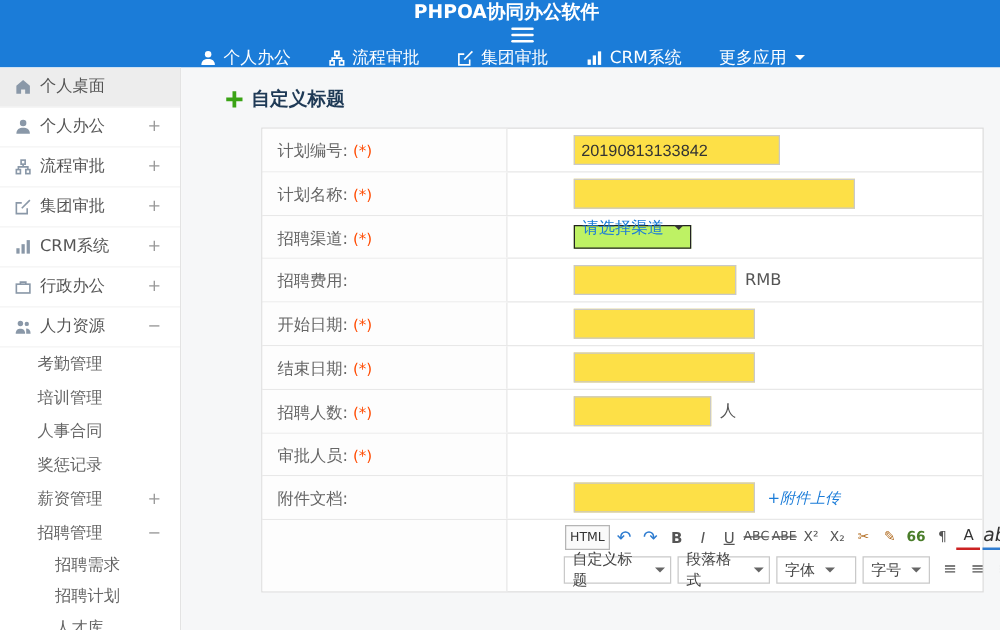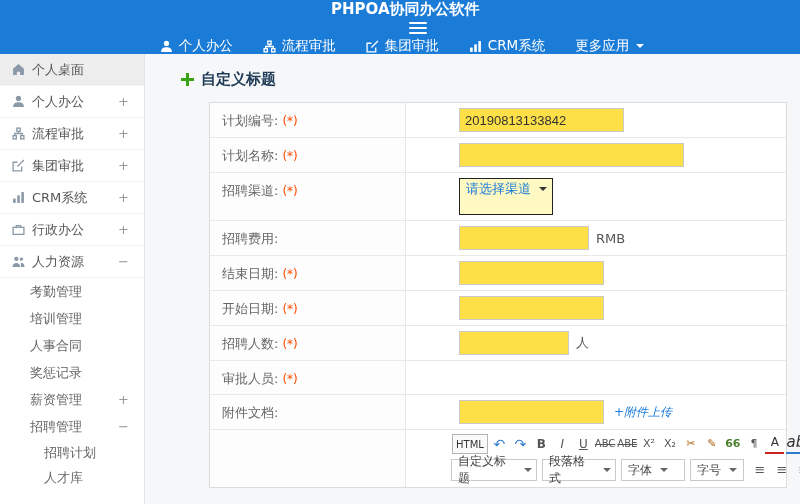--- a/index.html
+++ b/index.html
@@ -42,22 +42,22 @@
   .form-table { width:578px; margin-left:28px; background:#fff; border:1px solid #dcdcdc; }
   .frow { display:flex; border-bottom:1px solid #e8e8e8; min-height:34px;gap:43px; }
   .frow:last-child { border-bottom:none; }
   .fl { width:196px; flex-shrink:0; padding:9px 12px 0; color:#666; background:#fdfdfd; border-right:1px solid #e8e8e8; }
   .fv { flex:1; padding:5px 10px; display:flex; align-items:center; }
   .fv.block { display:block; padding-top:6px; }
   .req { color:#ff4a00; margin-left:4px; font-size:12px; }
   .ti { height:24px; border:1px solid #c9c9c9; padding:0 5px; font-size:13px; color:#333; background:#fde047; }
   .w165{width:165px} .w225{width:225px} .w130{width:130px} .w145{width:145px} .w110{width:110px}
   .suffix { margin-left:7px; color:#555; }
-  .sel { display:inline-flex; align-items:center; border:1px solid #222; height:37px; padding:0 5px 16px 6px;
-         color:#1b7cd8; background:#fef9c3; cursor:pointer; }
+  .sel { display:inline-flex; align-items:center; border:1px solid #222; height:19px; padding:0 5px 16px 6px;
+         color:#1b7cd8; background:#bef264; cursor:pointer; }
   .sel-caret { width:0; height:0; border:4px solid transparent; border-top-color:#333; margin-left:8px; margin-top:4px; }
   .ta { width:300px; height:54px; background:#ebebeb; border:1px solid #c9c9c9; resize:both; display:block; }
   .link { color:#1b7cd8; font-size:12px; text-decoration:none; display:inline-block; margin-top:4px; cursor:pointer; }
   .link-inline { margin:0 0 0 10px;font-style:italic; }
 
   
   .ed { padding:4px 2px 6px; display:block; }
   .ed-row1 { display:flex; align-items:center; }
   .ed-btn { min-width:19px; height:20px; line-height:20px; text-align:center; font-size:11px; color:#555;
             margin:0 1px; cursor:pointer; }
@@ -210,20 +210,23 @@
     <div class="side-sub-item">
       <span>薪资管理</span>
       <span class="toggle">+</span>
     </div>
     <div class="side-sub-item">
       <span>招聘管理</span>
       <span class="toggle">−</span>
     </div>
 
     <div class="side-sub3-item">
+      <span>招聘需求</span>
+    </div>
+    <div class="side-sub3-item">
       <span>招聘计划</span>
     </div>
     <div class="side-sub3-item">
       <span>人才库</span>
     </div>
   </aside>
 
   <main class="main">
     <div class="page-title-row">
       <span class="plus-icon">
@@ -256,27 +259,27 @@
         </div>
       </div>
       <div class="frow">
         <div class="fl"><span>招聘费用:</span></div>
         <div class="fv">
             <input class="ti w130" style="">
             <span class="suffix">RMB</span>
           </div>
       </div>
       <div class="frow">
+        <div class="fl"><span>开始日期:</span><span class="req">(*)</span></div>
+        <div class="fv">
+            <input class="ti w145" style="">
+          </div>
+      </div>
+      <div class="frow">
         <div class="fl"><span>结束日期:</span><span class="req">(*)</span></div>
-        <div class="fv">
-            <input class="ti w145" style="">
-          </div>
-      </div>
-      <div class="frow">
-        <div class="fl"><span>开始日期:</span><span class="req">(*)</span></div>
         <div class="fv">
             <input class="ti w145" style="">
           </div>
       </div>
       <div class="frow">
         <div class="fl"><span>招聘人数:</span><span class="req">(*)</span></div>
         <div class="fv">
             <input class="ti w110" style="">
             <span class="suffix">人</span>
           </div>

